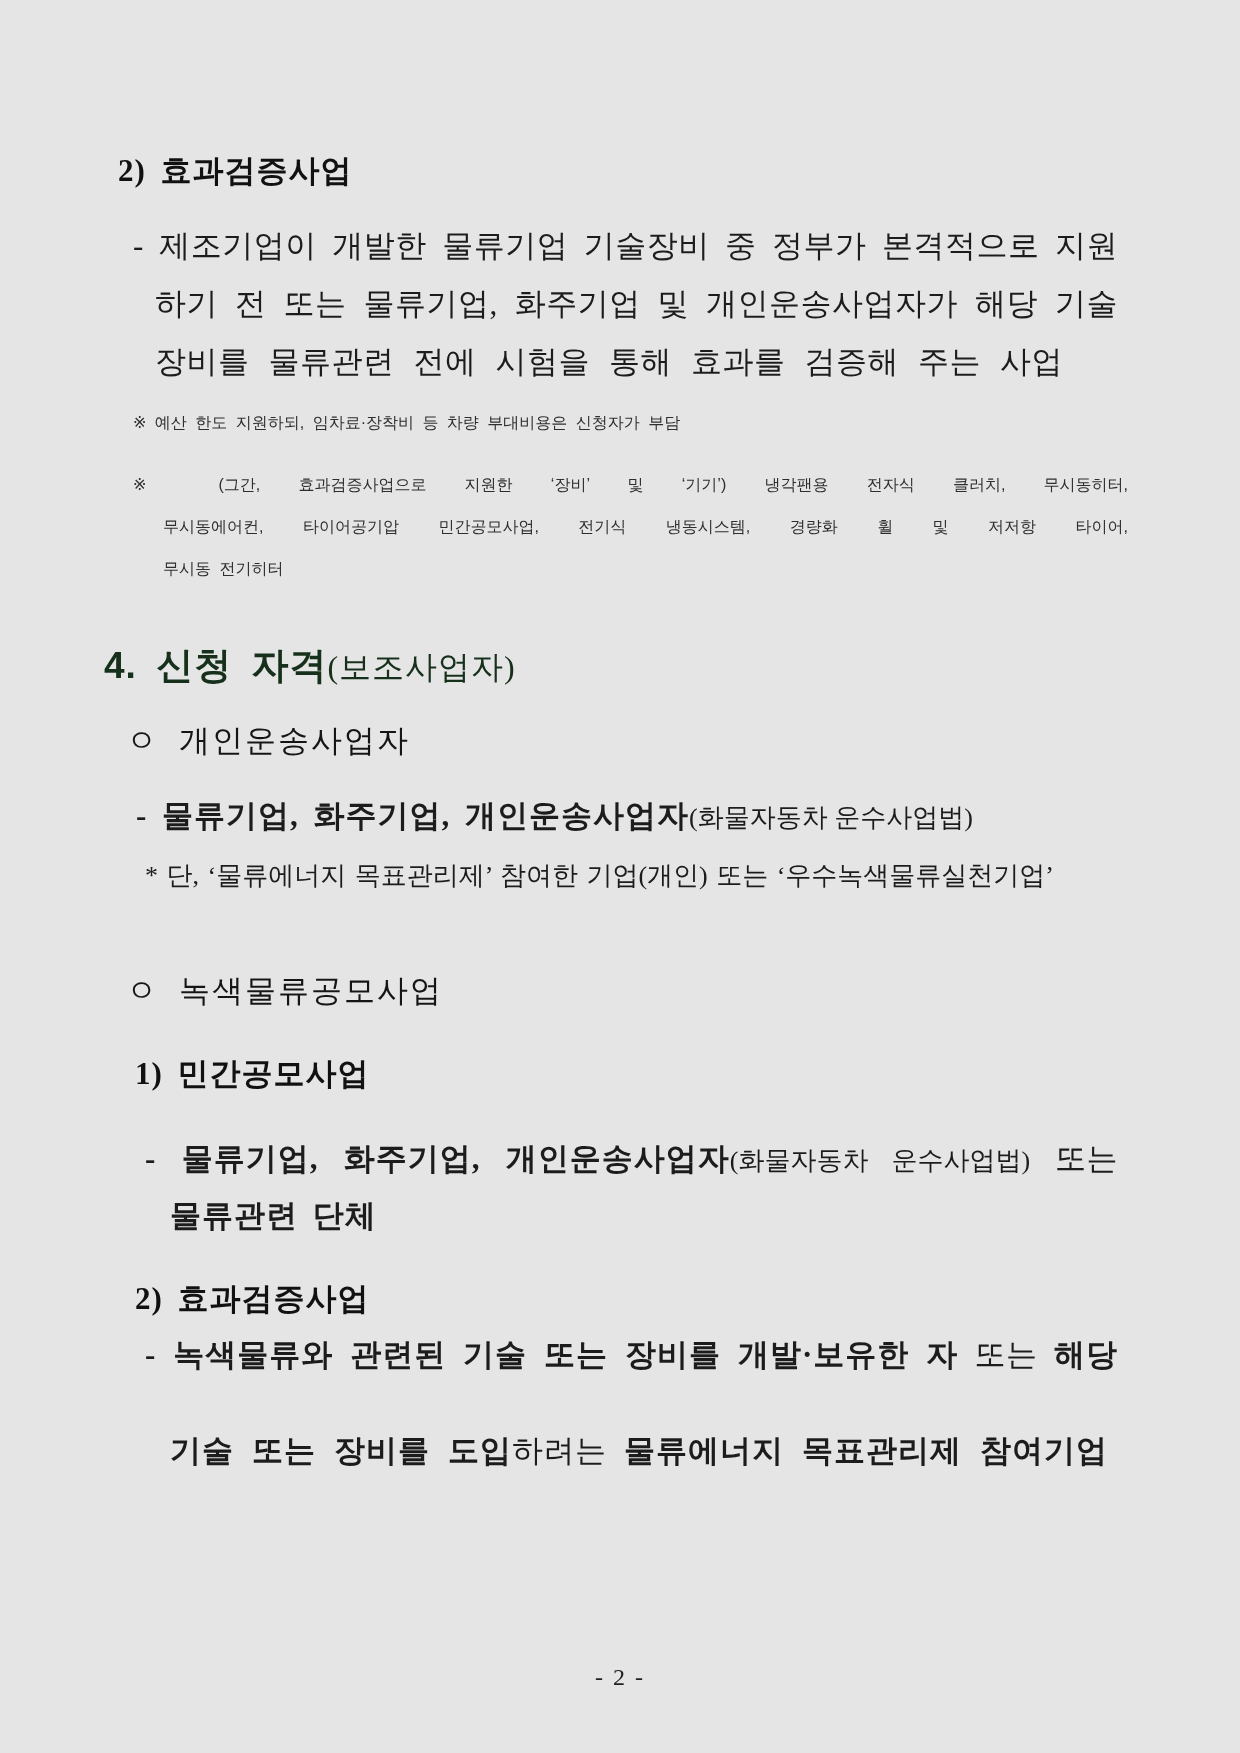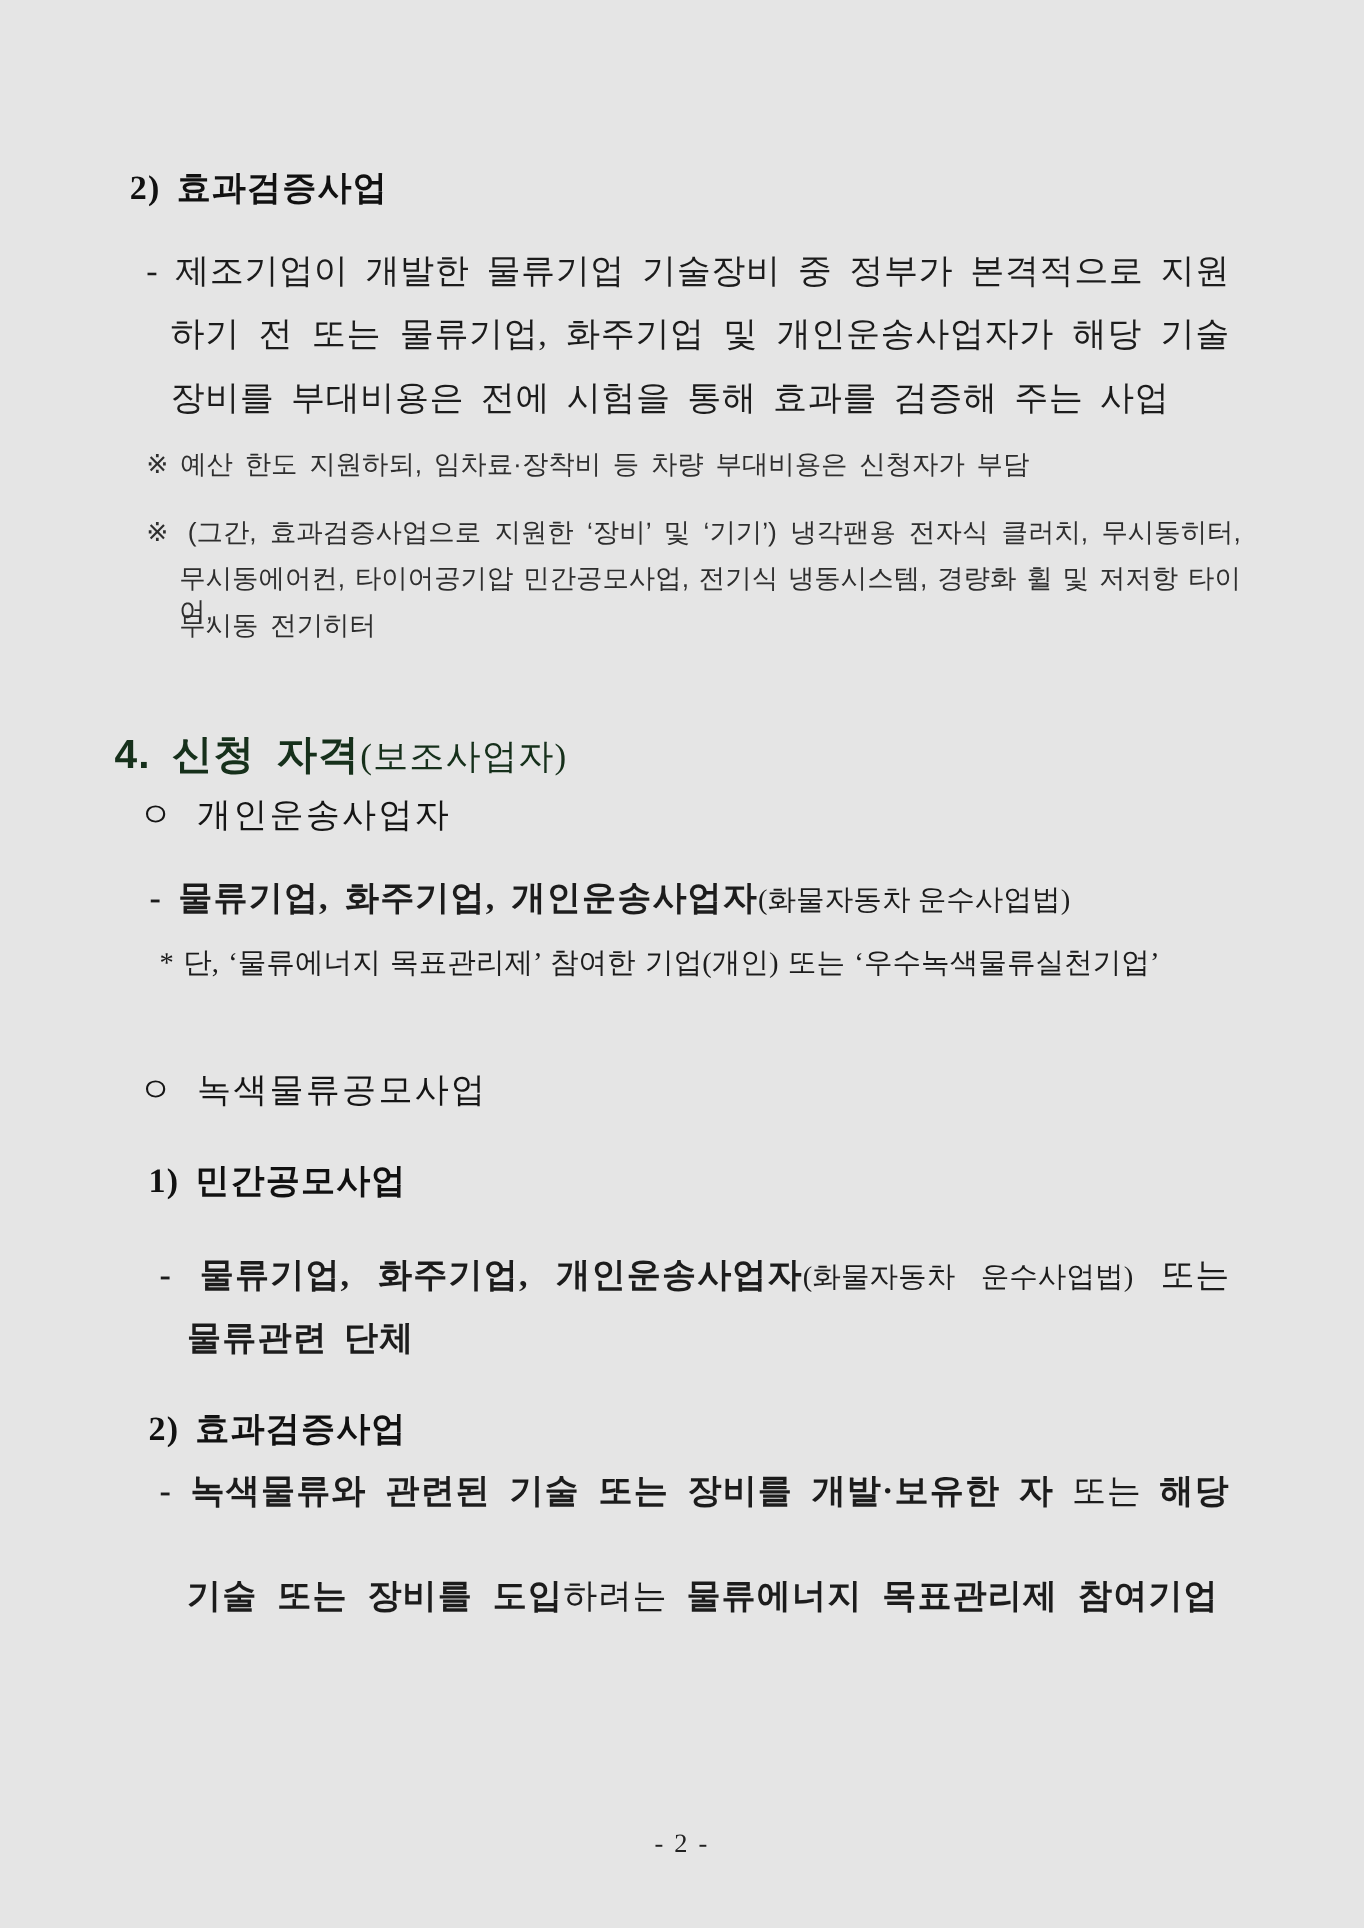--- a/index.html
+++ b/index.html
@@ -34,21 +34,21 @@
     font-size: 31px;
     line-height: 37px;
     font-weight: 600;
     letter-spacing: 1px;
     word-spacing: 6px;
     color: #111111;
   }
   
   .note-line {
     font-family: "Liberation Sans", "DejaVu Sans", sans-serif;
-    font-size: 24px;
+    font-size: 16px;
     line-height: 30px;
     letter-spacing: 0px;
     color: #2e2e2e;
   }
   
   .section4 { line-height: 42px; }
   .section4 .num-title {
     font-family: "Liberation Sans", "DejaVu Sans", sans-serif;
     font-size: 37px;
     font-weight: 800;
@@ -87,29 +87,29 @@
 </style>
 </head>
 <body>
 
 <div class="page">
 
   <div class="abs sub-heading" style="left:118px; top:152px;">2) 효과검증사업</div>
 
   <div class="abs body-line just" style="left:133px; top:227px; width:985px;">- 제조기업이 개발한 물류기업 기술장비 중 정부가 본격적으로 지원</div>
   <div class="abs body-line just" style="left:155px; top:285px; width:963px;">하기 전 또는 물류기업, 화주기업 및 개인운송사업자가 해당 기술</div>
-  <div class="abs body-line just" style="left:155px; top:343px; width:908px;">장비를 부대비용은 전에 시험을 통해 효과를 검증해 주는 사업</div>
+  <div class="abs body-line just" style="left:155px; top:343px; width:908px;">장비를 물류관련 전에 시험을 통해 효과를 검증해 주는 사업</div>
 
   <div class="abs note-line" style="left:133px; top:408px; word-spacing:4px;">※ 예산 한도 지원하되, 임차료·장착비 등 차량 부대비용은 신청자가 부담</div>
 
   <div class="abs note-line just" style="left:133px; top:470px; width:995px;">※ (그간, 효과검증사업으로 지원한 ‘장비’ 및 ‘기기’) 냉각팬용 전자식 클러치, 무시동히터,</div>
   <div class="abs note-line just" style="left:163px; top:512px; width:965px;">무시동에어컨, 타이어공기압 민간공모사업, 전기식 냉동시스템, 경량화 휠 및 저저항 타이어,</div>
   <div class="abs note-line" style="left:163px; top:554px; word-spacing:4px;">무시동 전기히터</div>
 
-  <div class="abs section4" style="left:104px; top:645px;margin-top:20px;">
+  <div class="abs section4" style="left:104px; top:645px;">
     <span class="num-title">4. 신청 자격</span><span class="paren">(보조사업자)</span>
   </div>
 
   <div class="abs circle-item" style="left:126px; top:722px;">
     <span class="marker">ㅇ</span><span class="label">개인운송사업자</span>
   </div>
 
   <div class="abs body-line" style="left:136px; top:797px;">
     <span class="bold-main" style="word-spacing:6px;">- 물류기업, 화주기업, 개인운송사업자</span><span class="small-paren">(화물자동차 운수사업법)</span>
   </div>

